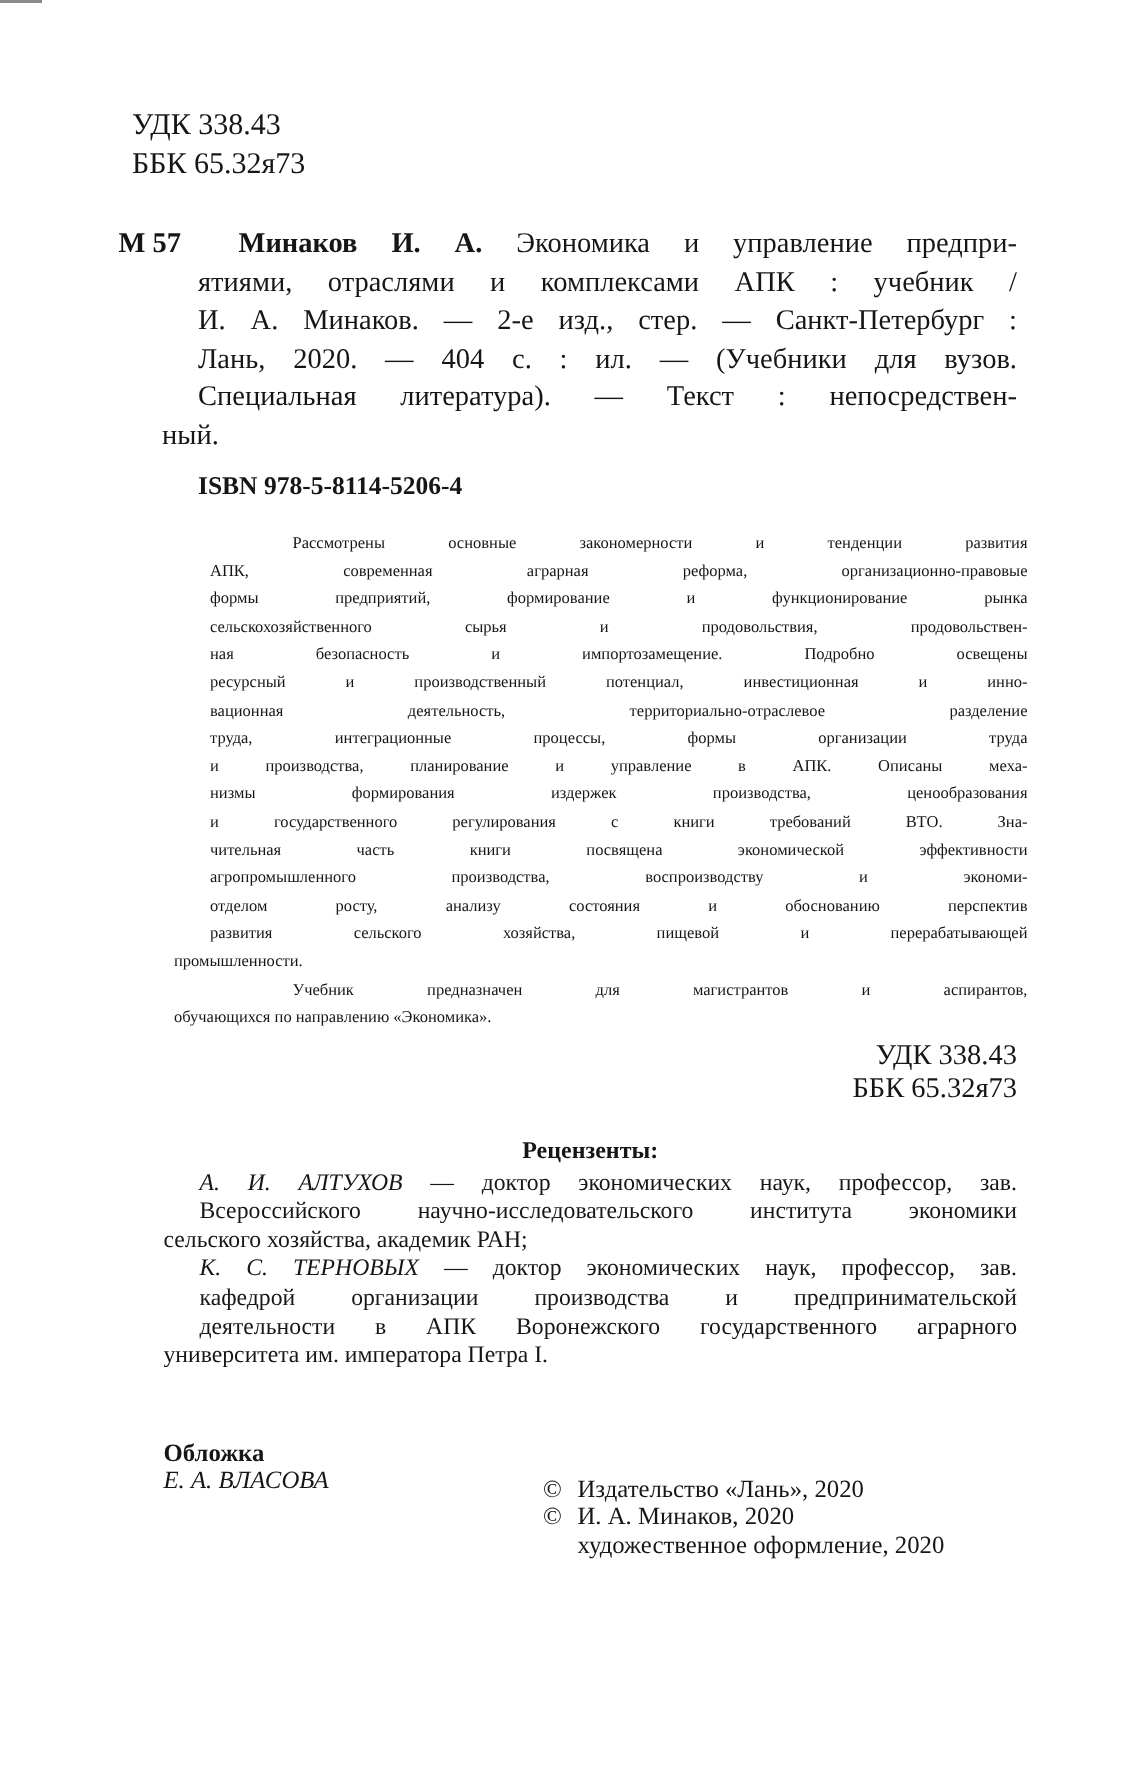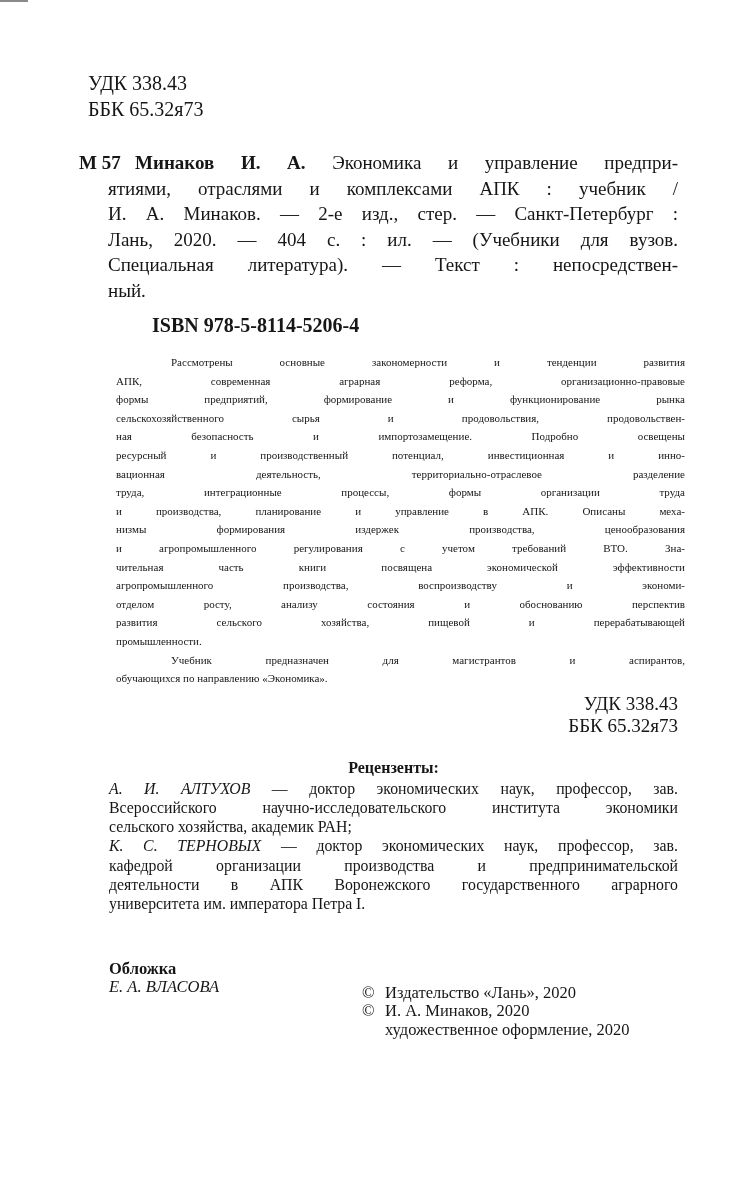--- a/index.html
+++ b/index.html
@@ -17,21 +17,21 @@
   .artifact { position:absolute; left:0; top:0; width:28px; height:2px; background:#8a8a8a; }
 
   
   .top-codes { position:absolute; left:88px; top:70px; font-size:20px; line-height:26px; }
 
   
   .bib-code  { position:absolute; left:79px; top:150px; font-size:19px; font-weight:bold; line-height:25.5px; }
   .bib-block { position:absolute; left:108px; top:150px; width:570px; font-size:19px; line-height:25.5px; }
   .bib-block .ind { text-indent:27px; }
 
-  .isbn { position:absolute; left:152px; top:314px; font-size:20px; font-weight:bold; }
+  .isbn { position:absolute; left:132px; top:314px; font-size:17px; font-weight:bold; }
 
   
   .annotation { position:absolute; left:116px; top:353px; width:569px; font-size:11px; line-height:18.6px; }
   .annotation .ind { text-indent:55px; }
 
   
   .bottom-codes { position:absolute; right:78px; top:693px; font-size:19px; line-height:22px; text-align:right; }
 
   
   .rev-heading { position:absolute; left:109px; top:759px; width:569px; text-align:center; font-size:16px; font-weight:bold; }
@@ -40,21 +40,21 @@
   
   .cover { position:absolute; left:109px; top:960px; width:569px; font-size:16.5px; line-height:18px; }
   .cover-title { font-weight:bold; }
   .cover-name  { font-style:italic; }
 
   
   .copyright { position:absolute; left:362px; top:984px; font-size:16.5px; line-height:18.4px; }
   .copyright .sym { display:inline-block; width:23px; }
 
   .tl { white-space:normal; }
-  .just { text-align:justify; text-align-last:justify; }
+  .just { text-align:justify; text-align-last:justify;margin-left:24px; }
   .bold { font-weight:bold; }
   .ital { font-style:italic; }
 </style>
 </head>
 <body>
 
 <div class="page">
   <div class="artifact"></div>
 
   <div class="top-codes">
@@ -78,21 +78,21 @@
       <div class="tl just ind">Рассмотрены основные закономерности и тенденции развития</div>
       <div class="tl just">АПК, современная аграрная реформа, организационно-правовые</div>
       <div class="tl just">формы предприятий, формирование и функционирование рынка</div>
       <div class="tl just">сельскохозяйственного сырья и продовольствия, продовольствен-</div>
       <div class="tl just">ная безопасность и импортозамещение. Подробно освещены</div>
       <div class="tl just">ресурсный и производственный потенциал, инвестиционная и инно-</div>
       <div class="tl just">вационная деятельность, территориально-отраслевое разделение</div>
       <div class="tl just">труда, интеграционные процессы, формы организации труда</div>
       <div class="tl just">и производства, планирование и управление в АПК. Описаны меха-</div>
       <div class="tl just">низмы формирования издержек производства, ценообразования</div>
-      <div class="tl just">и агропромышленного регулирования с учетом требований ВТО. Зна-</div>
+      <div class="tl just">и государственного регулирования с книги требований ВТО. Зна-</div>
       <div class="tl just">чительная часть книги посвящена экономической эффективности</div>
       <div class="tl just">агропромышленного производства, воспроизводству и экономи-</div>
       <div class="tl just">отделом росту, анализу состояния и обоснованию перспектив</div>
       <div class="tl just">развития сельского хозяйства, пищевой и перерабатывающей</div>
       <div class="tl">промышленности.</div>
       <div class="tl just ind">Учебник предназначен для магистрантов и аспирантов,</div>
       <div class="tl">обучающихся по направлению «Экономика».</div>
     </div>
 
   <div class="bottom-codes">

